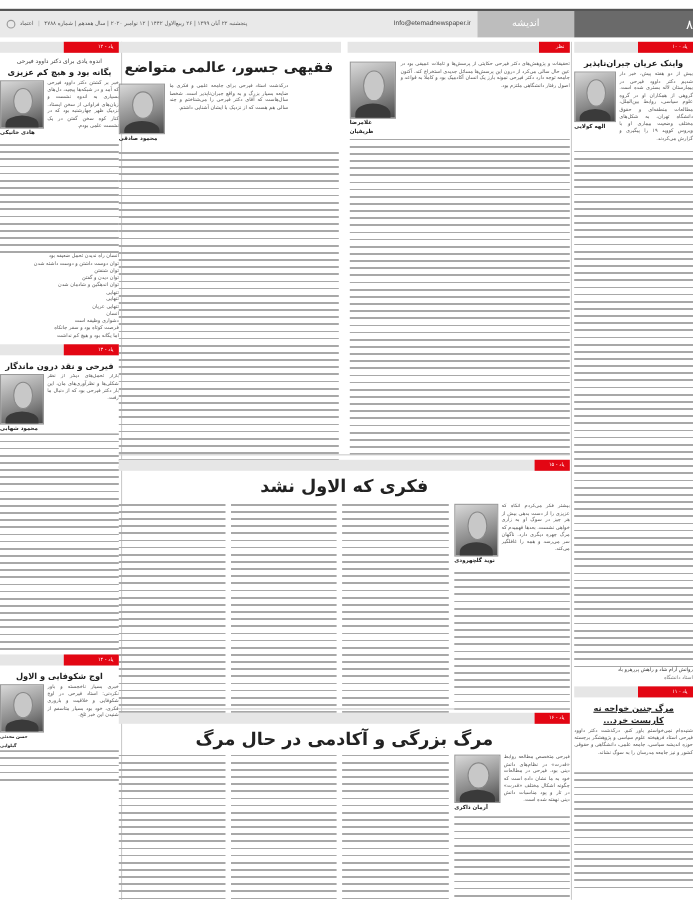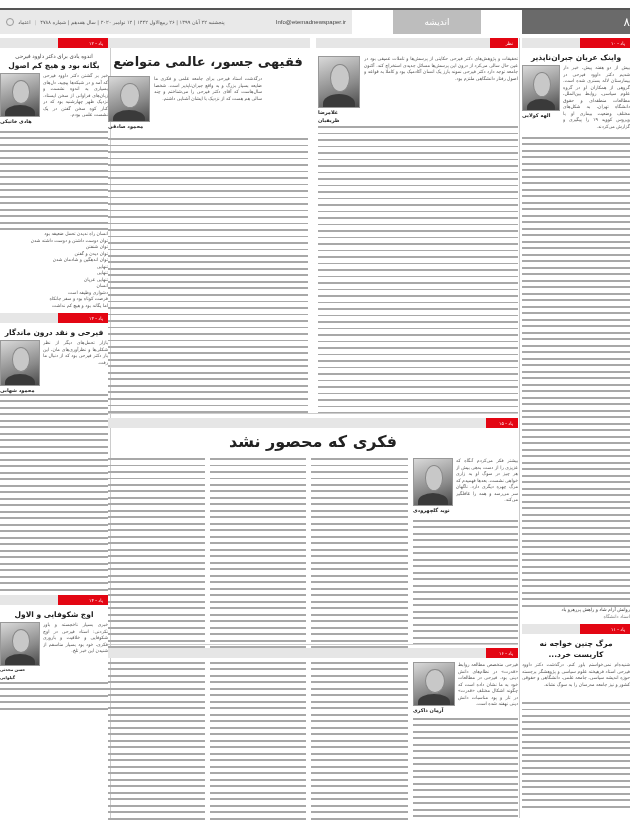--- a/index.html
+++ b/index.html
@@ -1,19 +1,19 @@
 <!DOCTYPE html>
 <html lang="fa" dir="rtl"><head>
 <meta charset="utf-8">
 <style>
   * { box-sizing: border-box; margin: 0; padding: 0; }
   html, body { width: 630px; height: 820px; background: #fff; overflow: hidden; }
   body { font-family: "DejaVu Sans", sans-serif; color: #222; position: relative; direction: rtl; }
 
-  .topbar { position: absolute; top: 8px; left: 0; width: 630px; height: 26px; display: flex; direction: ltr; border-top: 2px solid #555; gap: 41px; }
+  .topbar { position: absolute; top: 8px; left: 0; width: 630px; height: 26px; display: flex; direction: ltr; border-top: 2px solid #555; }
   .topbar .meta { flex: 1; background: #e9e9e9; display: flex; align-items: center; justify-content: space-between; padding: 0 6px; font-size: 5px; color: #555; }
   .topbar .meta .logo { display: flex; align-items: center; gap: 4px; font-size: 5px; }
   .topbar .meta .email { font-family: "Liberation Sans", sans-serif; font-size: 6px; color: #444; }
   .topbar .section { width: 88px; background: #bdbdbd; color: #fff; font-size: 9px; display: flex; align-items: center; justify-content: center; }
   .topbar .pagenum { width: 108px; background: #6a6a6a; color: #fff; font-size: 12px; display: flex; align-items: center; justify-content: flex-start; padding-left: 10px; direction: rtl; }
 
   .col { position: absolute; top: 38px; bottom: 2px; }
   .col-right { right: 0; width: 108px; }
   .col-mid { right: 112px; width: 410px; }
   .col-left { left: 0; width: 108px; }
@@ -69,21 +69,21 @@
       <div class="byline">الهه کولایی</div>
     </div>
   </div>
   <div class="lines" style="height:470px;margin-top:2px;"></div>
   <div class="text" style="color:#333;">روانش آرام شاد و راهش پررهرو باد</div>
   <div class="text" style="color:#777;margin-bottom:4px;">استاد دانشگاه</div>
 
   <div class="tagbar">
       <span class="tag">یاد - ۱۱</span>
     </div>
-  <div class="headline-sm" style="padding:0 10px;">مرگ چنین خواجه نه کاریست خرد...</div>
+  <div class="headline-sm" style="padding:0 10px;text-decoration:underline;">مرگ چنین خواجه نه کاریست خرد...</div>
   <div class="text" style="margin-top:2px;height:40px;overflow:hidden;">شنیده‌ام نمی‌خواستم باور کنم. درگذشت دکتر داوود فیرحی استاد فرهیخته علوم سیاسی و پژوهشگر برجسته حوزه اندیشه سیاسی، جامعه علمی، دانشگاهی و حقوقی کشور و نیز جامعه مدرسان را به سوگ نشاند.</div>
   <div class="lines" style="height:110px;"></div>
 </div>
 
 <div class="col col-mid">
 
   <div style="display:flex;gap:6px;">
     <div class="tagbar" style="flex:1;">
         <span class="tag" style="width:28px;">نظر</span>
       </div>
@@ -115,21 +115,21 @@
     </div>
     <div class="lines" style="height:290px;margin-top:2px;"></div>
   </div>
 
   <div class="divider-h" style="top:375px;left:0;right:0;"></div>
 
   <div class="block" style="left:0;right:0;top:380px;">
     <div class="tagbar">
         <span class="tag" style="width:32px;">یاد - ۱۵</span>
       </div>
-    <div class="headline-lg" style="margin:4px 0 6px 0;">فکری که محصور نشد</div>
+    <div class="headline-lg" style="margin:4px 0 6px 0;">فکری که الاول نشد</div>
     <div style="display:flex;gap:5px;">
       <div style="width:105px;">
         <div style="display:flex;gap:3px;">
           <div class="text" style="flex:1;height:62px;overflow:hidden;">بیشتر فکر می‌کردم آنگاه که عزیزی را از دست بدهی بیش از هر چیز در سوگ او به زاری خواهی نشست. بعدها فهمیدم که مرگ چهره دیگری دارد. ناگهان سر می‌رسد و همه را غافلگیر می‌کند.</div>
           <div style="width:40px;">
             <div class="photo" style="width:40px;height:48px;"></div>
             <div class="byline">نوید گلچهرودی</div>
           </div>
         </div>
         <div class="lines" style="height:130px;"></div>
@@ -139,20 +139,21 @@
       <div class="lines" style="flex:1;height:190px;"></div>
     </div>
   </div>
 
   <div class="divider-h" style="top:606px;left:0;right:0;"></div>
 
   <div class="block" style="left:0;right:0;top:610px;">
     <div class="tagbar">
         <span class="tag" style="width:32px;">یاد - ۱۶</span>
       </div>
+    <div class="headline-lg" style="margin:2px 0 4px 0;">مرگ بزرگی و آکادمی در حال مرگ</div>
     <div style="display:flex;gap:5px;">
       <div style="width:105px;">
         <div style="display:flex;gap:3px;">
           <div class="text" style="flex:1;height:56px;overflow:hidden;">فیرحی متخصص مطالعه روابط «قدرت» در نظام‌های دانش دینی بود. فیرحی در مطالعات خود به ما نشان داده است که چگونه اشکال مختلف «قدرت» در تار و پود مناسبات دانش دینی نهفته شده است.</div>
           <div style="width:42px;">
             <div class="photo" style="width:42px;height:44px;"></div>
             <div class="byline">آرمان ذاکری</div>
           </div>
         </div>
         <div class="lines" style="height:110px;"></div>
@@ -162,21 +163,21 @@
       <div class="lines" style="flex:1;height:165px;"></div>
     </div>
   </div>
 </div>
 
 <div class="col col-left">
   <div class="tagbar">
       <span class="tag">یاد - ۱۲</span>
     </div>
   <div class="kicker">اندوه یادی برای دکتر داوود فیرحی</div>
-  <div class="headline-sm">یگانه بود و هیچ کم اصول</div>
+  <div class="headline-sm">یگانه بود و هیچ کم عزیزی</div>
   <div style="display:flex;gap:3px;margin-top:2px;">
     <div class="text" style="flex:1;height:58px;overflow:hidden;">خبر بر گشتن دکتر داوود فیرحی که آمد و در شبکه‌ها پیچید، دل‌های بسیاری به اندوه نشست و زبان‌های فراوانی از سخن ایستاد. نزدیک ظهر چهارشنبه بود که در کنار کوه سخن گفتن در یک نشست علمی بودم.</div>
     <div style="width:40px;">
       <div class="photo" style="width:40px;height:44px;"></div>
       <div class="byline">هادی خانیکی</div>
     </div>
   </div>
   <div class="lines" style="height:100px;"></div>
   <div class="text" style="text-align:right;">
     <div>انسان راه ندیدن تحمل ضعیفه بود</div>

